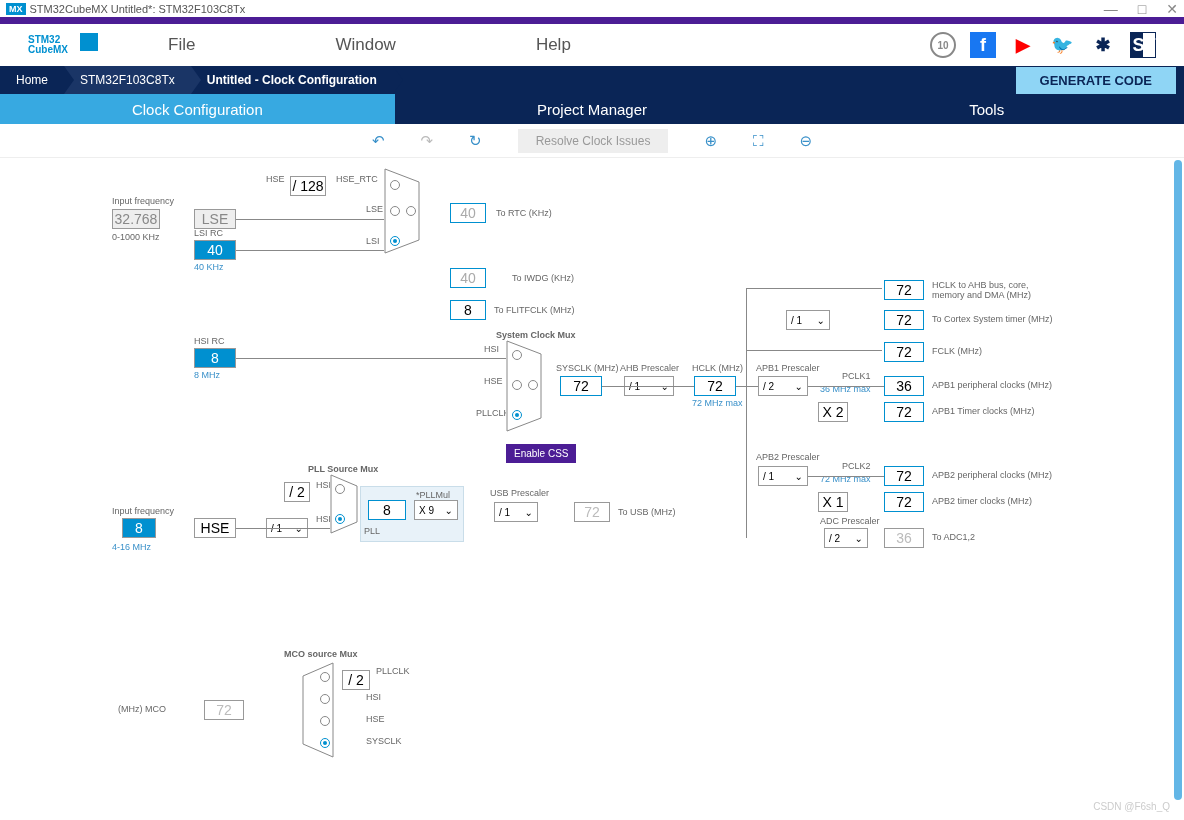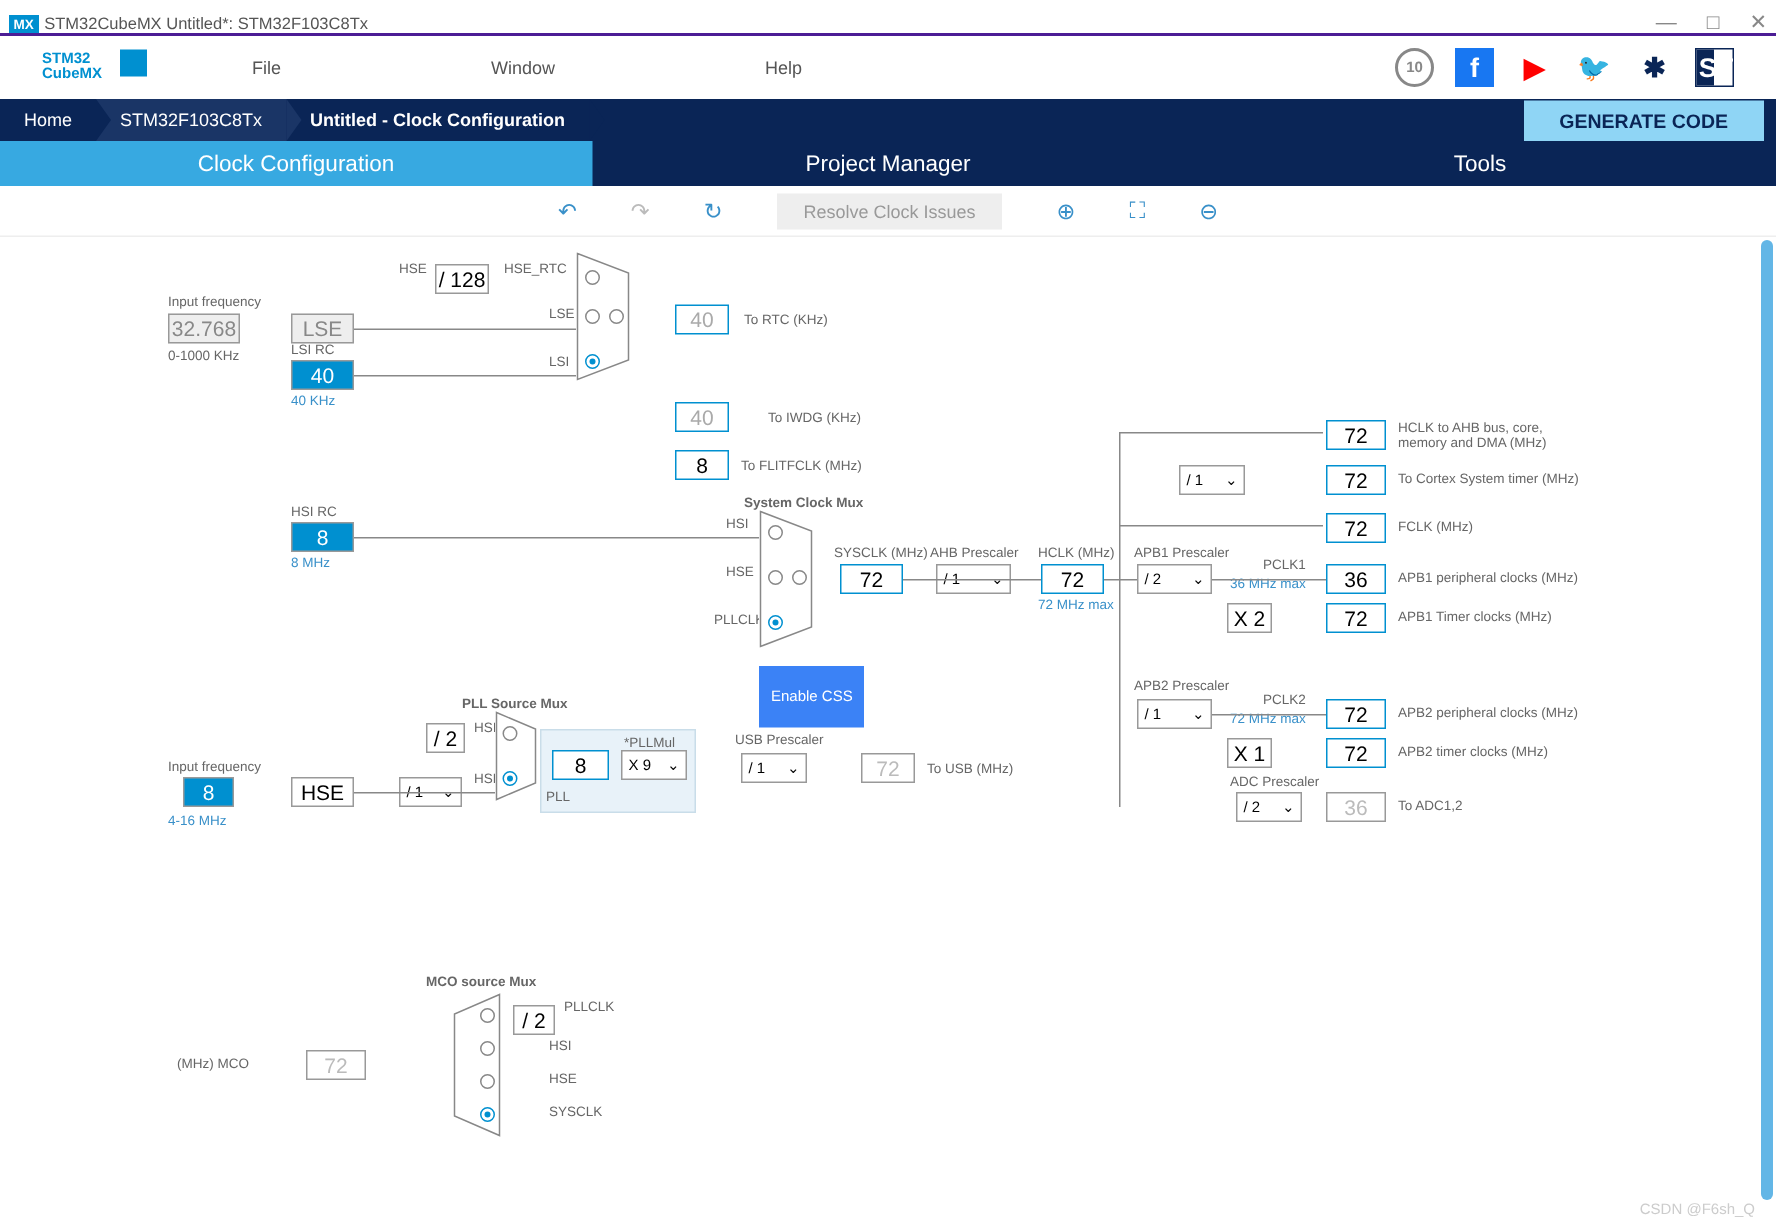--- a/index.html
+++ b/index.html
@@ -1,23 +1,23 @@
 <!DOCTYPE html>
 <html><head>
 <meta charset="utf-8">
 <style>
 *{box-sizing:border-box;margin:0;padding:0;font-family:Arial,Helvetica,sans-serif}
 body{background:#fff;width:1184px;height:820px;overflow:hidden;position:relative}
-.titlebar{height:24px;background:#fff;border-bottom:2px solid #4c1d95;display:flex;align-items:flex-end;padding:0 6px;font-size:11px;color:#555}
+.titlebar{height:24px;background:#fff;border-bottom:7px solid #4c1d95;display:flex;align-items:center;padding:0 6px;font-size:11px;color:#555}
 .titlebar .mx{background:#0090d0;color:#fff;font-weight:bold;font-size:9px;padding:1px 3px;margin-right:4px}
 .titlebar .wctrls{margin-left:auto;display:flex;gap:20px;color:#888;font-size:14px}
 .menubar{height:42px;display:flex;align-items:center;padding:0 28px}
 .logo{width:70px;font-size:10px;color:#0090d0;font-weight:bold;line-height:1}
 .logo .cube{display:inline-block;width:18px;height:18px;background:#0090d0;float:right;margin-top:-2px}
-.menu-item{font-size:12px;color:#555;padding:0 70px;cursor:pointer}
+.menu-item{font-size:17px;color:#555;padding:0 70px;cursor:pointer}
 .social{margin-left:auto;display:flex;gap:14px;align-items:center}
 .social span{width:26px;height:26px;display:inline-flex;align-items:center;justify-content:center;font-size:18px;font-weight:bold}
 .stlogo{width:40px;height:24px;background:linear-gradient(90deg,#0a2556 50%,#fff 50%);border:1px solid #0a2556;font-size:9px;color:#fff;display:flex;align-items:center;padding-left:2px}
 .crumbbar{height:28px;background:#0a2556;display:flex;align-items:center;color:#fff;font-size:12px;position:relative}
 .crumb{padding:3px 16px;position:relative;height:100%;display:flex;align-items:center}
 .crumb:after{content:"";position:absolute;right:-10px;top:0;border-left:10px solid #0a2556;border-top:14px solid transparent;border-bottom:14px solid transparent;z-index:1}
 .crumb.bright:after{border-left-color:#1a3566}
 .crumb.active{font-weight:bold}
 .gen{margin-left:auto;background:#8fd5f5;color:#0a2556;font-weight:bold;padding:6px 24px;font-size:13px;margin-right:8px}
 .tabbar{height:30px;background:#0a2556;display:flex}
@@ -33,21 +33,21 @@
 .box.blue{border:1.5px solid #0090d0}
 .box.filled{background:#0090d0;color:#fff}
 .box.grey{background:#eee;color:#888}
 .sel{position:absolute;border:1px solid #999;background:#fff;font-size:10px;display:flex;align-items:center;justify-content:space-between;padding:0 4px;height:20px}
 .mux{position:absolute;background:#fff;border:1px solid #888}
 .radio{position:absolute;width:10px;height:10px;border:1.5px solid #888;border-radius:50%;background:#fff}
 .radio.sel-on{border-color:#0090d0}
 .radio.sel-on:after{content:"";position:absolute;inset:2px;background:#0090d0;border-radius:50%}
 .line{position:absolute;background:#888}
 .pll-area{position:absolute;background:#e8f2f9;border:1px solid #c9dde9}
-.css-btn{position:absolute;background:#3b82f6;color:#fff;font-size:10px;padding:15px 8px}
+.css-btn{position:absolute;background:#4c1d95;color:#fff;font-size:10px;padding:4px 8px}
 .scrollbar{position:absolute;right:2px;top:160px;width:8px;height:640px;background:#63b6e6;border-radius:4px}
 .watermark{position:absolute;right:14px;bottom:8px;font-size:10px;color:#ccc}
 </style>
 </head>
 <body>
 
 <div class="titlebar">
   <span class="mx">MX</span>
   <span>STM32CubeMX Untitled*: STM32F103C8Tx</span>
   <div class="wctrls">

